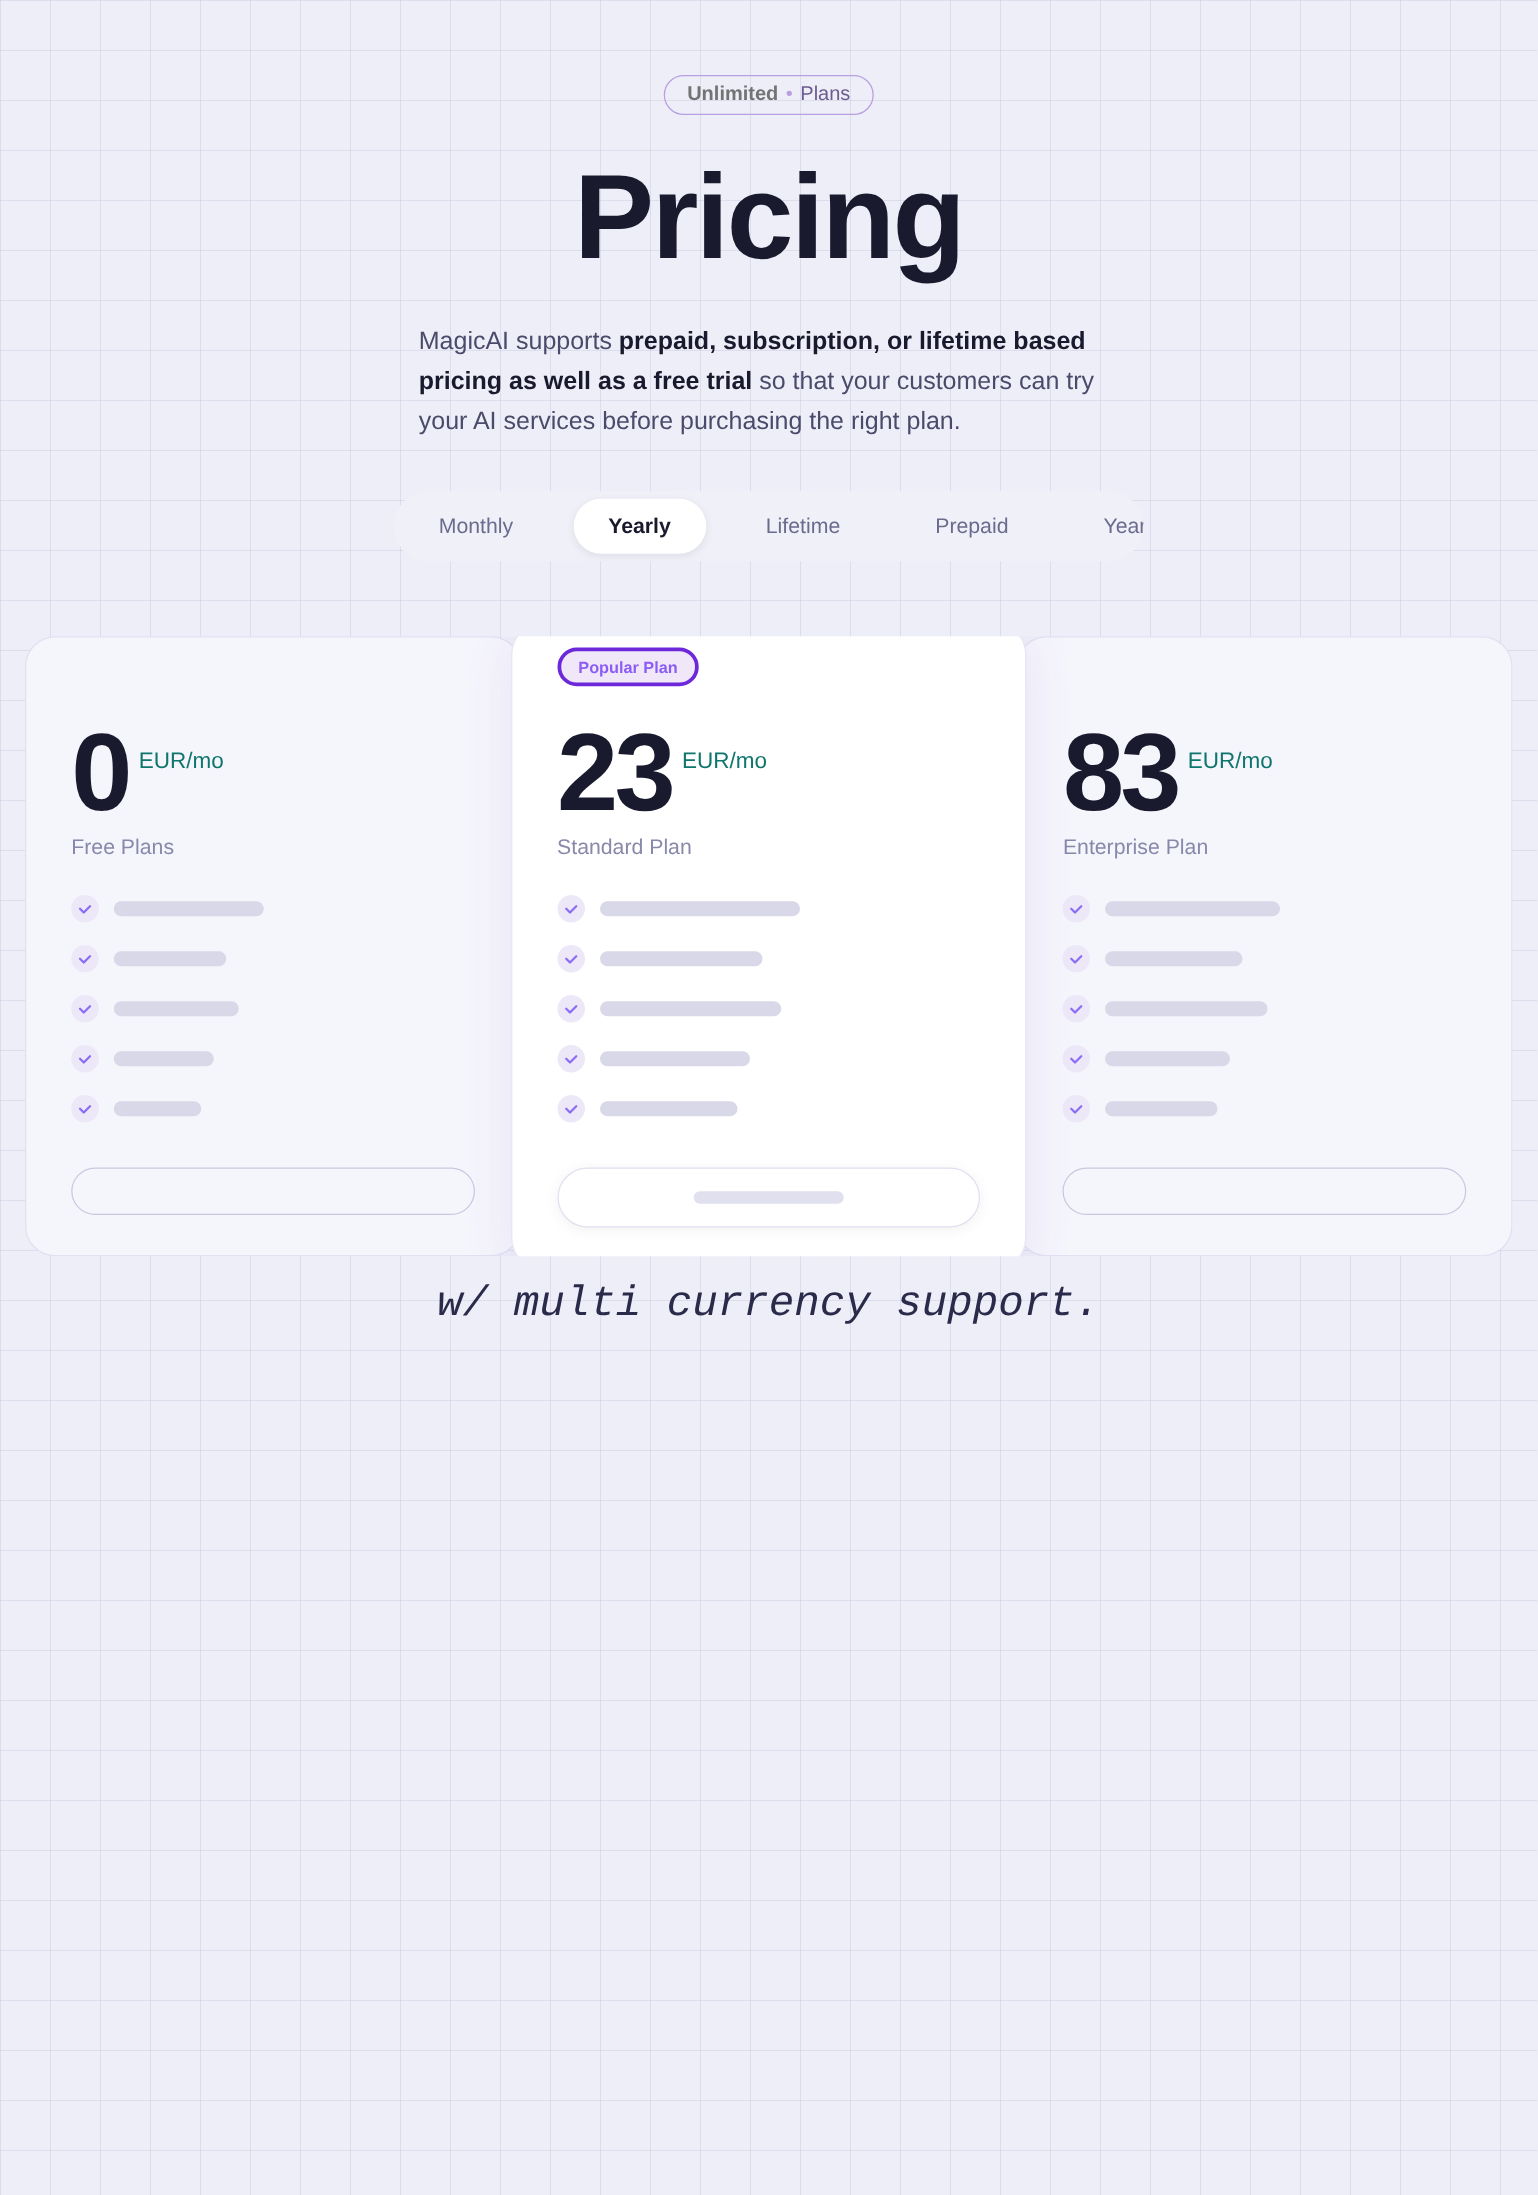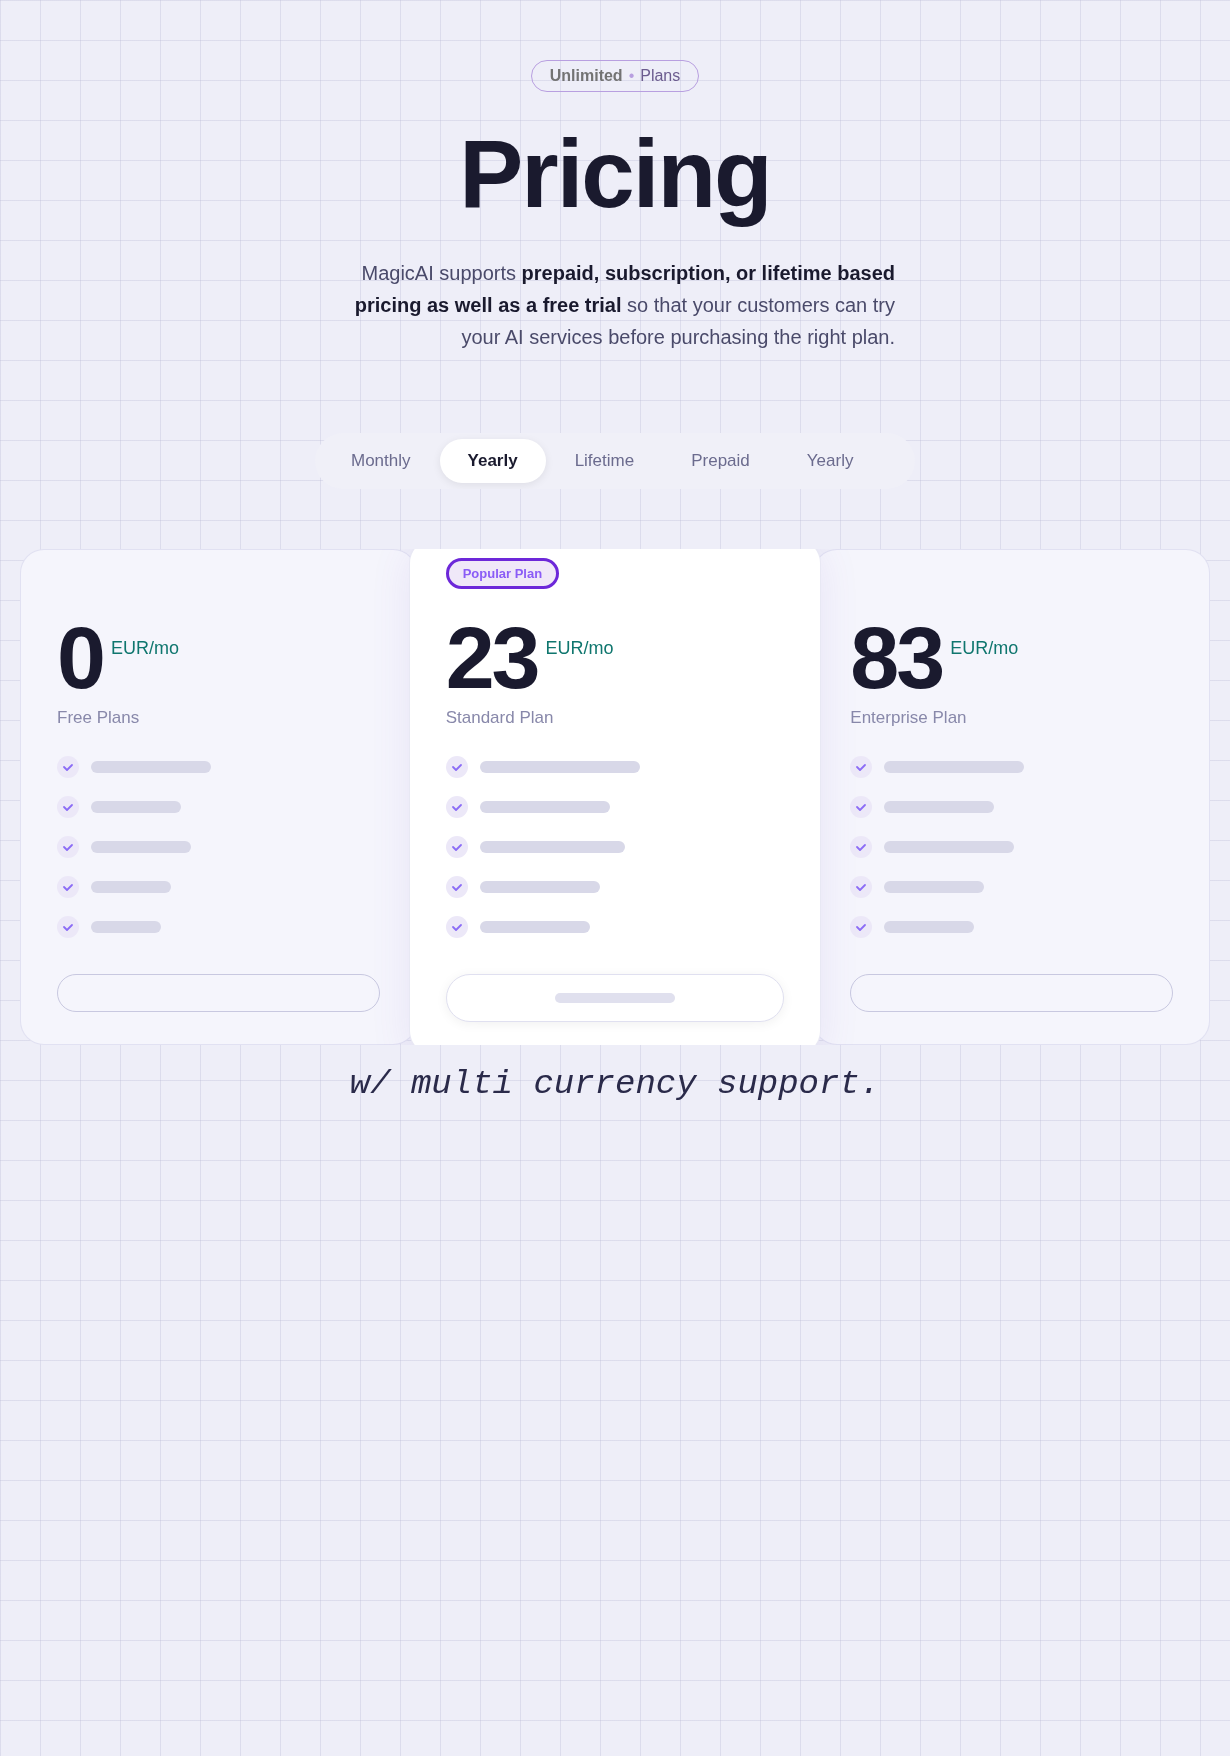--- a/index.html
+++ b/index.html
@@ -71,38 +71,38 @@
       line-height: 1.05;
       text-align: center;
       margin-bottom: 32px;
       letter-spacing: -2px;
     }
 
     
     .sub-text {
       font-size: 20px;
       color: #4a4a6a;
-      text-align: right;
+      text-align: left;
       max-width: 560px;
       line-height: 1.6;
-      margin-bottom: 80px;
+      margin-bottom: 40px;
     }
     .sub-text strong {
       font-weight: 700;
       color: #1a1a2e;
     }
 
     
     .tabs-wrapper {
       display: flex;
       align-items: center;
       background: #f0f0f8;
       border-radius: 50px;
       padding: 6px 8px;
-      gap: 1px;
+      gap: 20px;
       margin-bottom: 60px;
       overflow: hidden;
       max-width: 600px;
       width: 100%;
     }
 
     .tab-item {
       padding: 12px 28px;
       border-radius: 40px;
       font-size: 17px;

